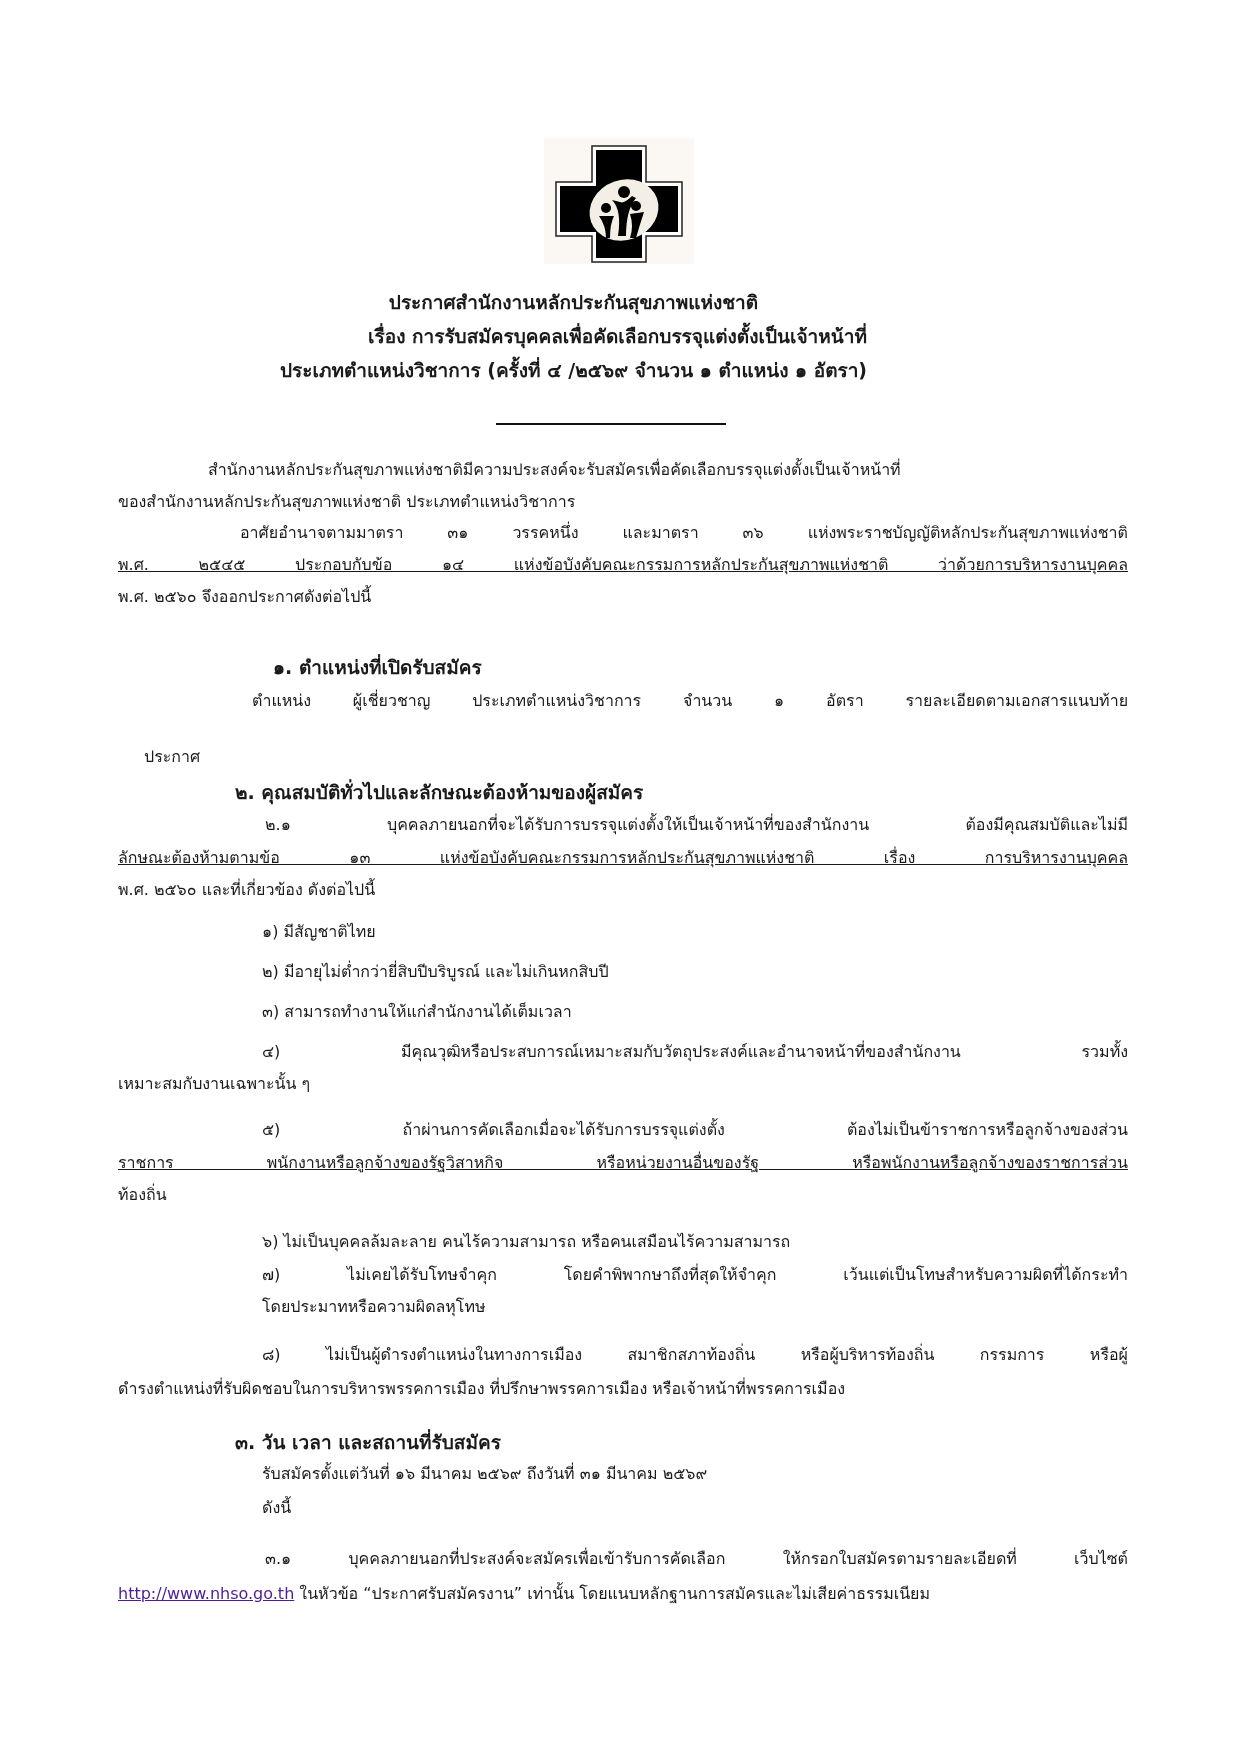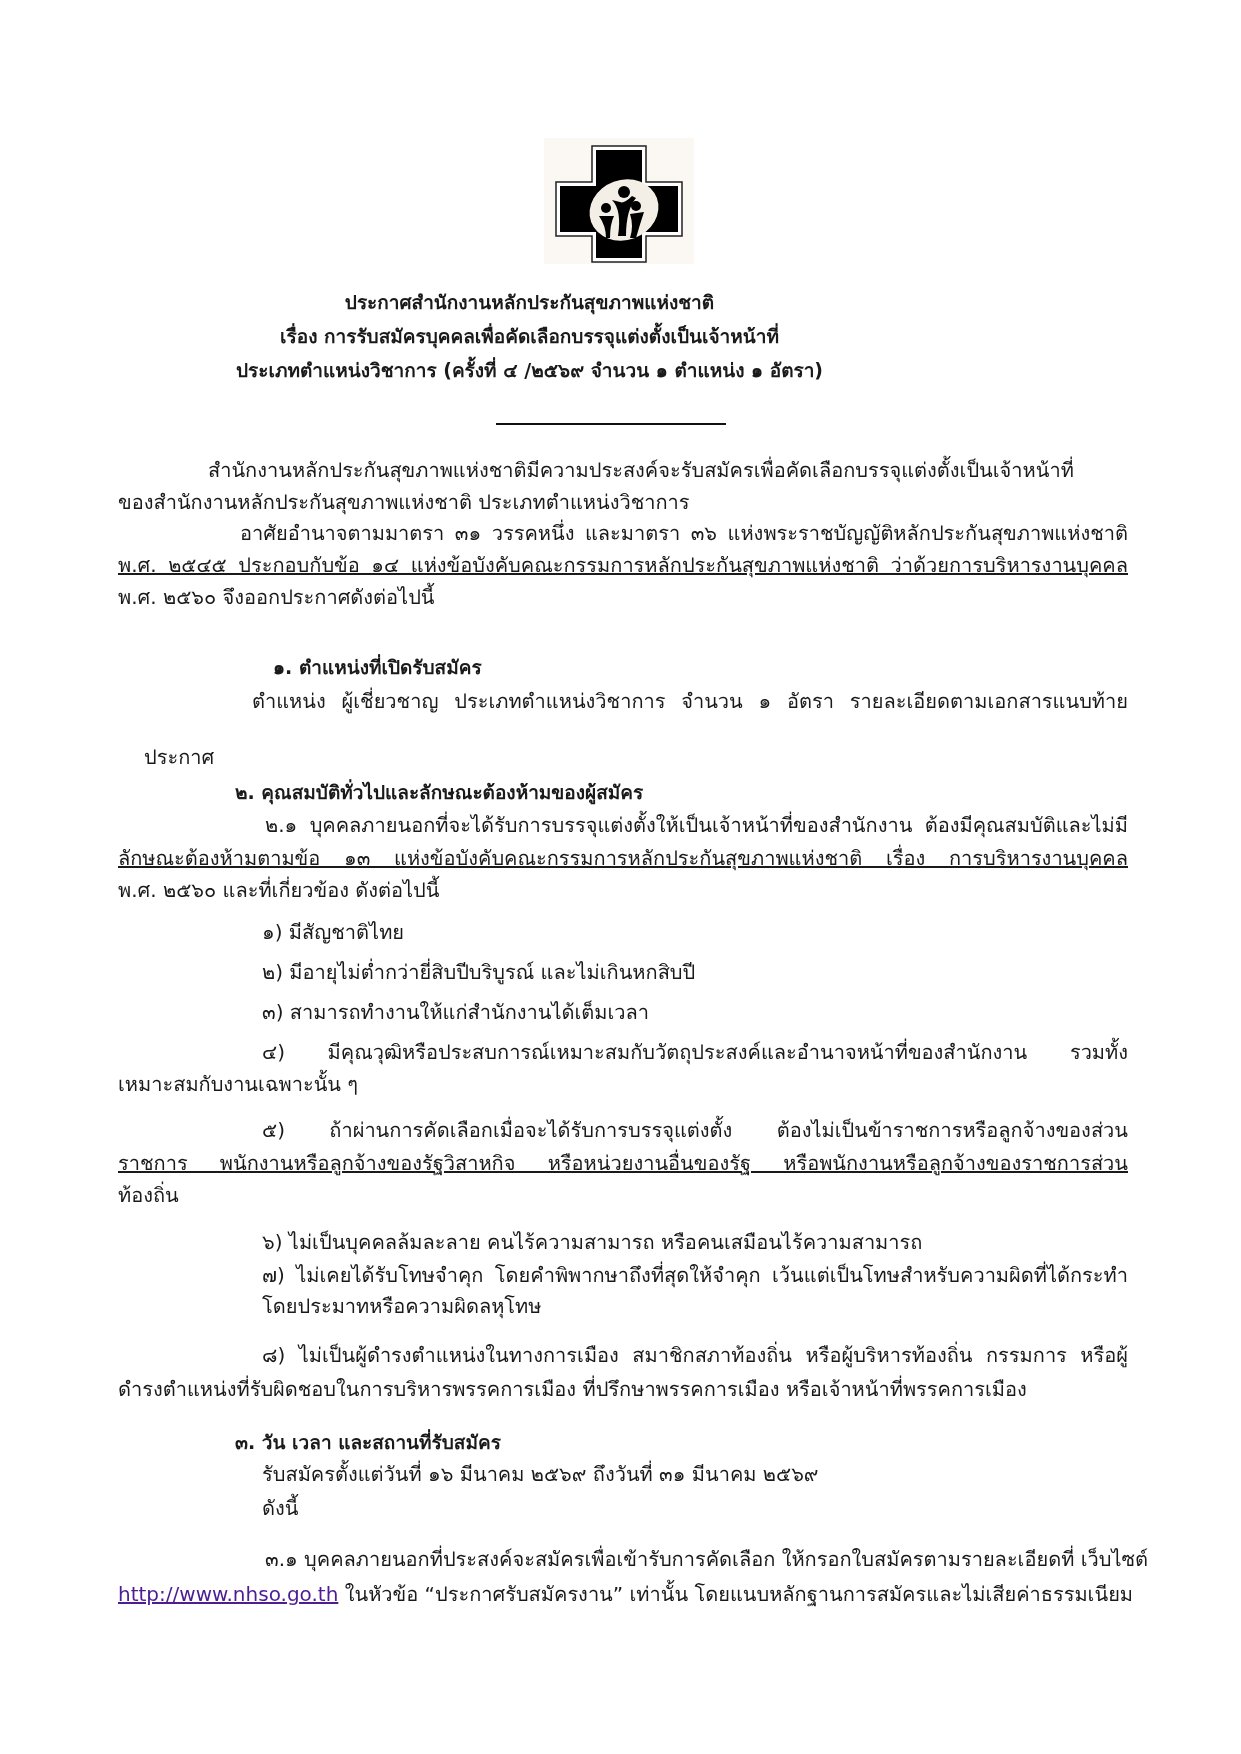--- a/index.html
+++ b/index.html
@@ -8,27 +8,27 @@
     font-family: "DejaVu Sans", "Liberation Sans", sans-serif;
     color: #1a1a1a;
   }
   .logo {
     position: absolute; left: 544px; top: 138px; width: 150px; height: 126px;
     background: #fbf7f3;
   }
   .logo svg { display: block; }
   .title {
     position: absolute; left: 0; width: 1059px; text-align: center;
-    font-weight: bold; font-size: 19px; line-height: 28px;
+    font-weight: bold; font-size: 19px; line-height: 28px; padding-left: 44px;
   }
   .rule {
     position: absolute; left: 496px; top: 423px; width: 230px; height: 2px; background: #111;
   }
   .line {
-    position: absolute; font-size: 20px; line-height: 24px; white-space: nowrap;
+    position: absolute; font-size: 16px; line-height: 24px; white-space: nowrap;
   }
   .just { left: 118px; width: 1010px; text-align: justify; text-align-last: justify; text-decoration: underline; }
   .bold { font-weight: bold; font-size: 19px; }
   .link { text-decoration: underline; color: #4c1d95; }
 </style>
 </head>
 <body>
 
 <div class="logo">
   <svg width="150" height="126" viewBox="0 0 150 126">
@@ -38,21 +38,21 @@
     <circle cx="62" cy="70" r="5" fill="#000"></circle>
     <circle cx="80" cy="54" r="6" fill="#000"></circle>
     <circle cx="92" cy="68" r="5" fill="#000"></circle>
     <path d="M55 78 Q62 88 62 100 L66 100 Q66 86 70 78 Z" fill="#000"></path>
     <path d="M68 62 Q78 72 74 98 L82 98 Q82 72 92 60 L88 58 Q80 66 76 64 Z" fill="#000"></path>
     <path d="M86 76 Q90 88 86 100 L92 100 Q96 86 100 74 Z" fill="#000"></path>
   </svg>
 </div>
 
 <div class="title" style="top:288px;">ประกาศสำนักงานหลักประกันสุขภาพแห่งชาติ</div>
-<div class="title" style="top:322px;">เรื่อง การรับสมัครบุคคลเพื่อคัดเลือกบรรจุแต่งตั้งเป็นเจ้าหน้าที่</div>
+<div class="title" style="top:322px;margin-left:44px;">เรื่อง การรับสมัครบุคคลเพื่อคัดเลือกบรรจุแต่งตั้งเป็นเจ้าหน้าที่</div>
 <div class="title" style="top:356px;">ประเภทตำแหน่งวิชาการ (ครั้งที่  ๔ /๒๕๖๙ จำนวน ๑ ตำแหน่ง ๑ อัตรา)</div>
 <div class="rule"></div>
 
 <div class="line" style="left:208px; width:920px; top:458px; text-align:justify; text-align-last:justify;">สำนักงานหลักประกันสุขภาพแห่งชาติมีความประสงค์จะรับสมัครเพื่อคัดเลือกบรรจุแต่งตั้งเป็นเจ้าหน้าที่</div>
 <div class="line" style="left:118px; top:490px;">ของสำนักงานหลักประกันสุขภาพแห่งชาติ ประเภทตำแหน่งวิชาการ</div>
 <div class="line" style="left:240px; width:888px; top:521px; text-align:justify; text-align-last:justify;">อาศัยอำนาจตามมาตรา ๓๑ วรรคหนึ่ง และมาตรา ๓๖ แห่งพระราชบัญญัติหลักประกันสุขภาพแห่งชาติ</div>
 <div class="line just" style="top:553px;">พ.ศ. ๒๕๔๕ ประกอบกับข้อ ๑๔ แห่งข้อบังคับคณะกรรมการหลักประกันสุขภาพแห่งชาติ ว่าด้วยการบริหารงานบุคคล</div>
 <div class="line" style="left:118px; top:585px;">พ.ศ. ๒๕๖๐ จึงออกประกาศดังต่อไปนี้</div>
 
 <div class="line bold" style="left:235px; top:655px;margin-left:38px;">๑.  ตำแหน่งที่เปิดรับสมัคร</div>

